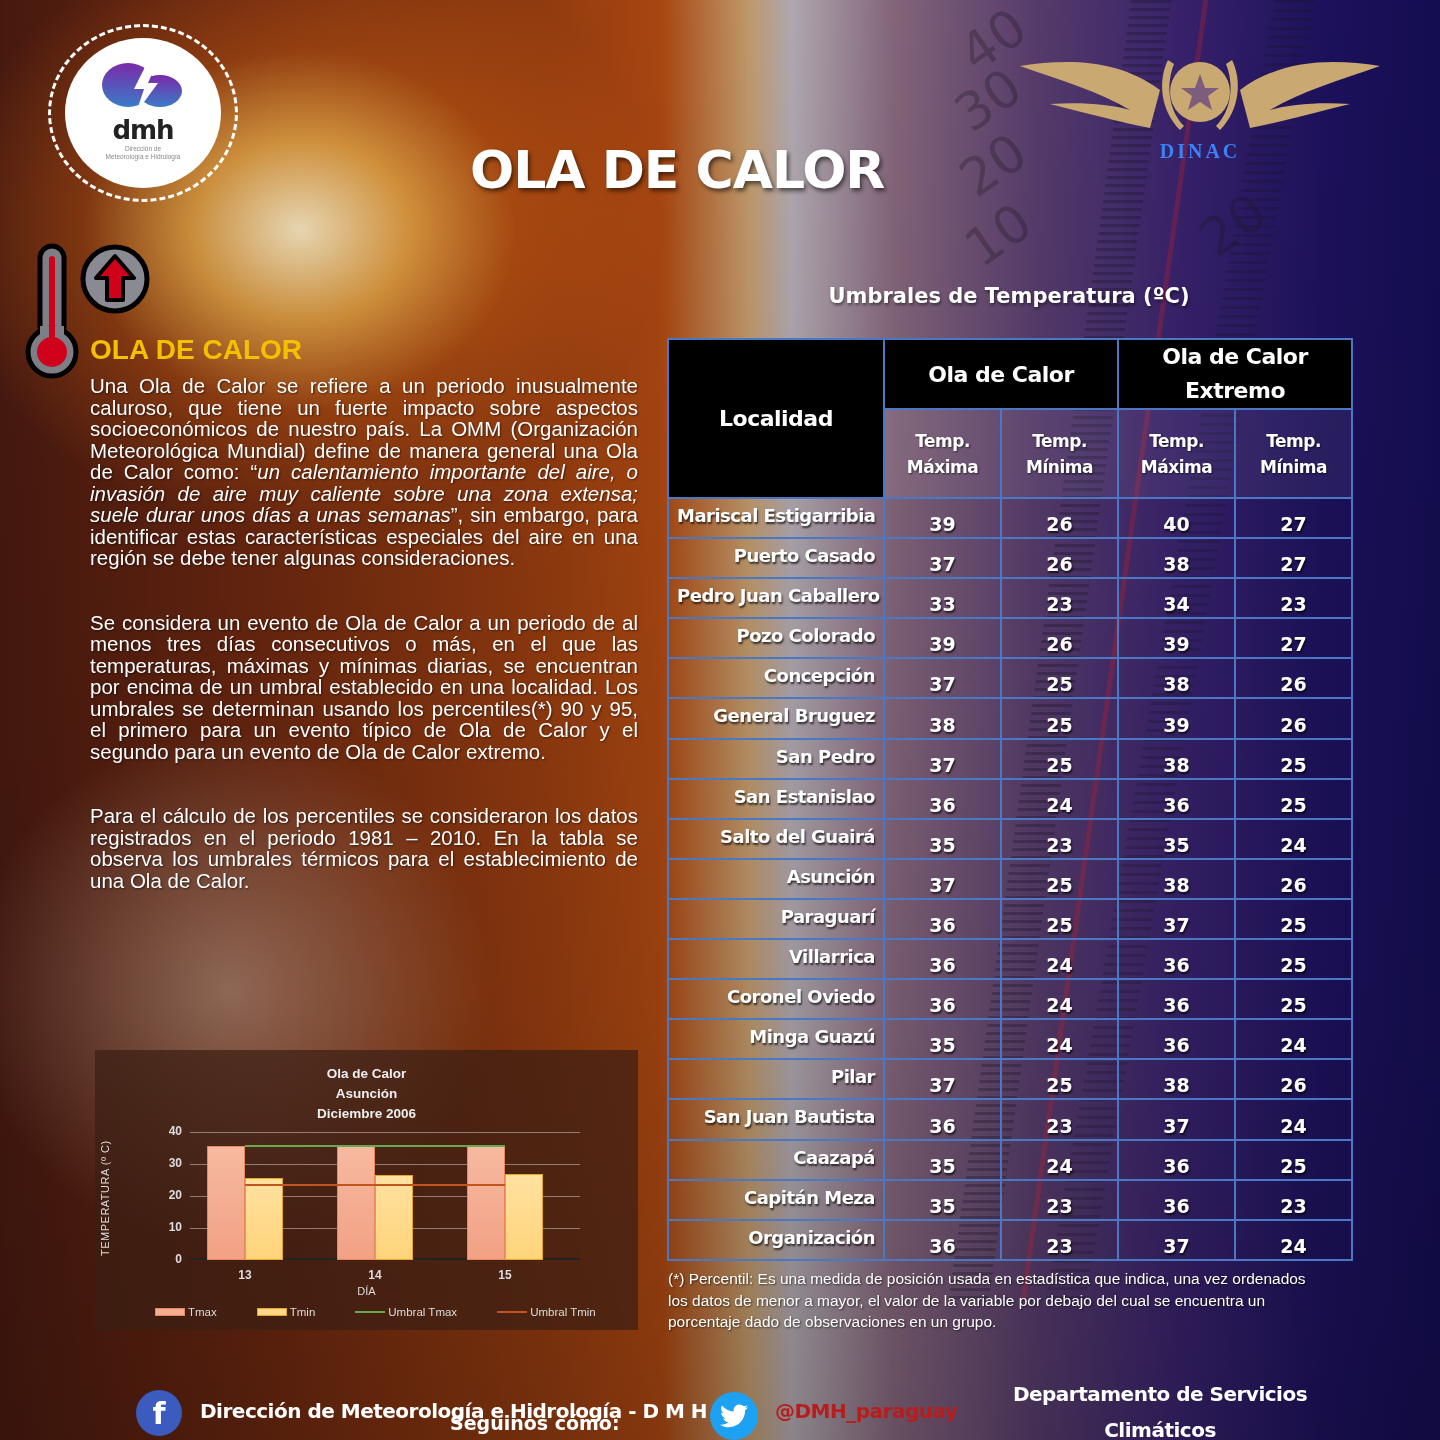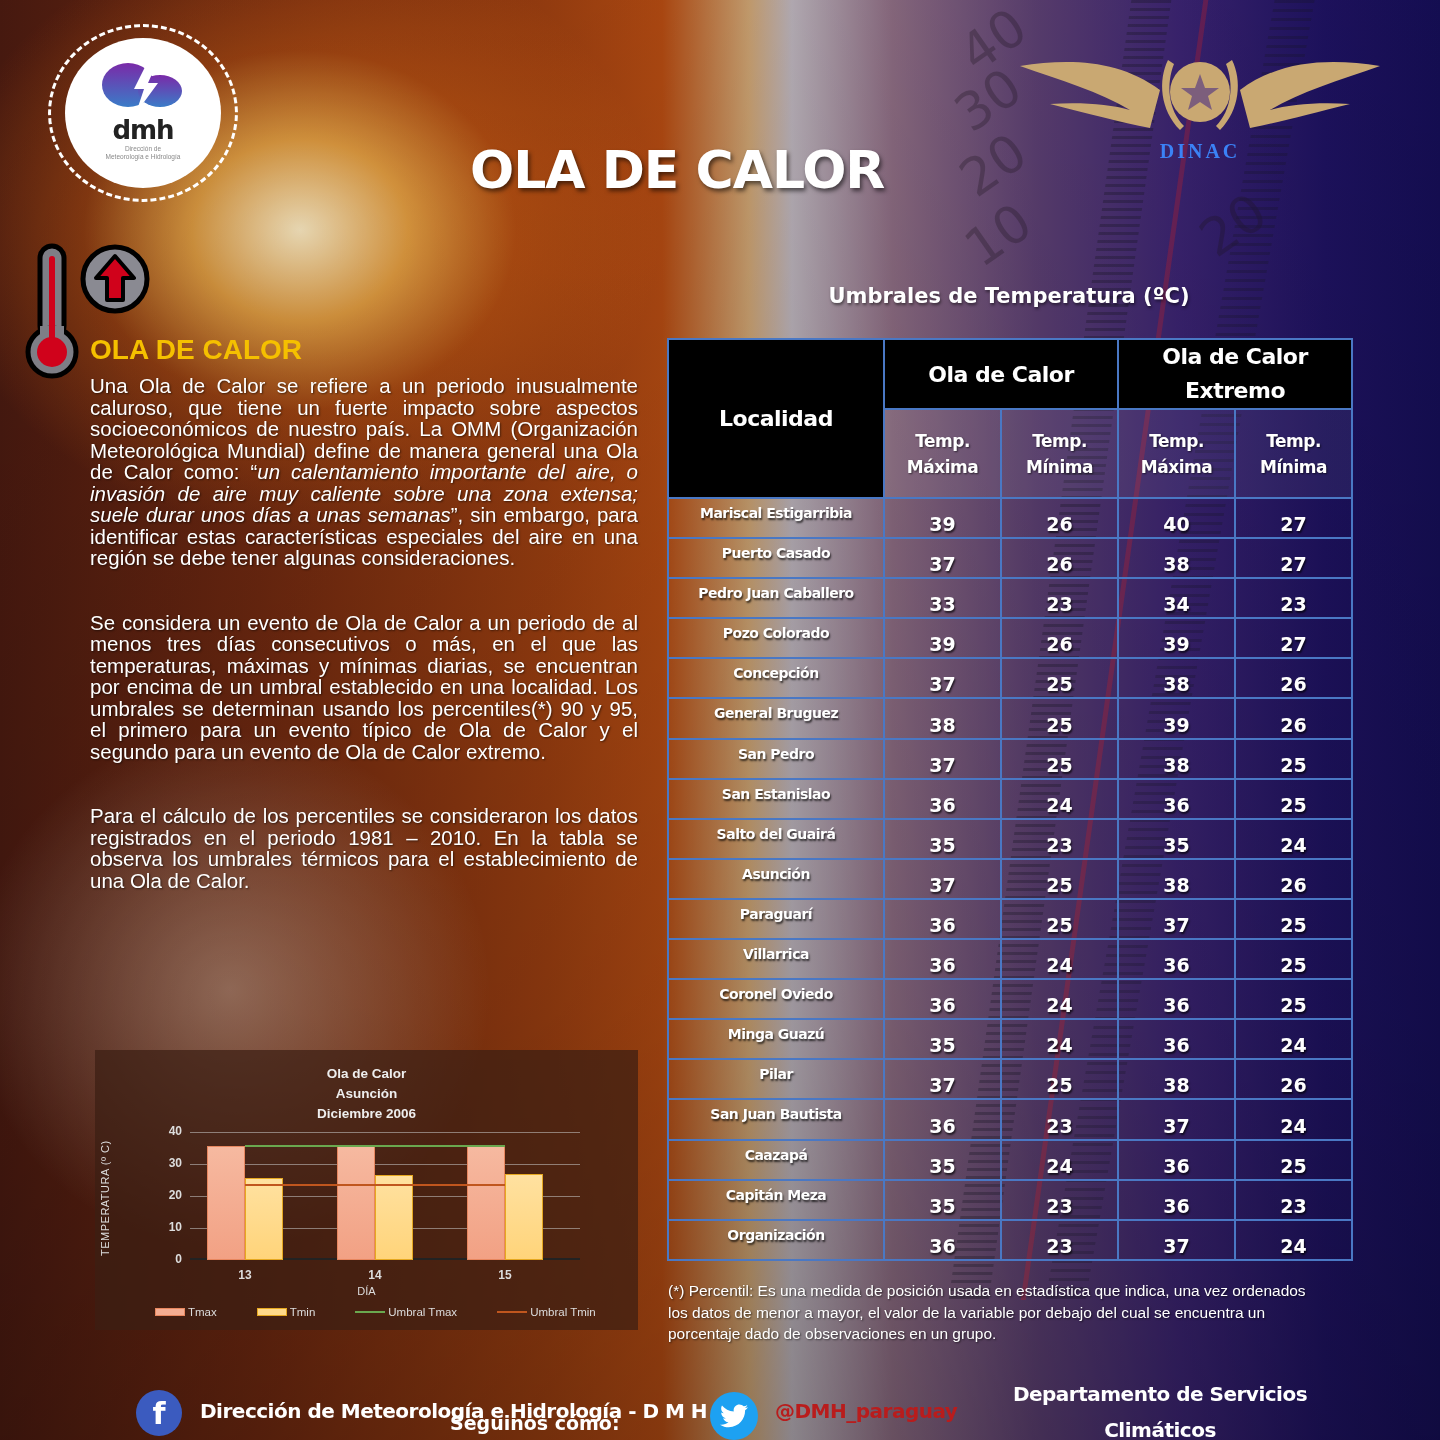--- a/index.html
+++ b/index.html
@@ -92,28 +92,27 @@
     text-shadow: 1px 2px 3px rgba(0,0,0,0.5);
   }
   table.thresholds {
     position: absolute; left: 667px; top: 338px; width: 684px;
     border-collapse: collapse; table-layout: fixed;
   }
   table.thresholds td, table.thresholds th { border: 2px solid #4a78c4; }
   table.thresholds th.black { background: #000; color: #fff; font-family: "DejaVu Sans", sans-serif; font-weight: bold; font-size: 22px; letter-spacing: -0.5px; }
   table.thresholds th.sub { background: rgba(255,255,255,0.06); color: #fff; font-family: "DejaVu Sans", sans-serif; font-weight: bold; font-size: 17px; line-height: 26px; letter-spacing: -0.5px; text-shadow: 1px 1px 2px rgba(0,0,0,0.6); }
   table.thresholds td { height: 40.1px; color: #fff; font-family: "DejaVu Sans", sans-serif; font-weight: bold; text-shadow: 1px 2px 2px rgba(0,0,0,0.7); }
-  table.thresholds td.loc { font-size: 14px; padding: 0 8px; text-align: center; vertical-align: top; padding-top: 6px; letter-spacing: -0.5px; white-space: nowrap; }
+  table.thresholds td.loc { font-size: 18px; padding: 0 8px; text-align: right; vertical-align: top; padding-top: 6px; letter-spacing: -0.5px; white-space: nowrap; }
   table.thresholds td.val { font-size: 19px; text-align: center; vertical-align: bottom; padding-bottom: 2px; }
 
   .footnote {
     position: absolute; left: 668px; top: 1268px; width: 660px;
     font-size: 15.5px; line-height: 21.5px; color: #fff;
     text-shadow: 1px 1px 2px rgba(0,0,0,0.6);
-    margin-top: 12px;
   }
 
   
   .follow-label { position:absolute; left: 450px; top: 1412px; font-family: "DejaVu Sans", sans-serif; font-weight: bold; font-size: 19px; color: #fff; }
   .fb-icon { position:absolute; left: 136px; top: 1390px; width: 46px; height: 46px; border-radius: 50%; background: #3b5bbf; display:flex; align-items:center; justify-content:center; font-family: "DejaVu Sans", sans-serif; font-weight:bold; font-size: 30px; color: #fff; }
   .fb-label { position:absolute; left: 200px; top: 1399px; font-family: "DejaVu Sans", sans-serif; font-weight: bold; font-size: 20px; color: #fff; letter-spacing: -0.5px; }
   .tw-icon { position:absolute; left: 710px; top: 1392px; width: 48px; height: 48px; border-radius: 50%; background: #1da1f2; display:flex; align-items:center; justify-content:center; }
   .tw-label { position:absolute; left: 775px; top: 1399px; font-family: "DejaVu Sans", sans-serif; font-weight: bold; font-size: 20px; color: #b91c1c; letter-spacing: -0.5px; }
   .dept { position:absolute; left: 1010px; top: 1376px; width: 300px; text-align: center; font-family: "DejaVu Sans", sans-serif; font-weight: bold; font-size: 20px; line-height: 36px; color: #fff; letter-spacing: -0.5px; }
 </style>

